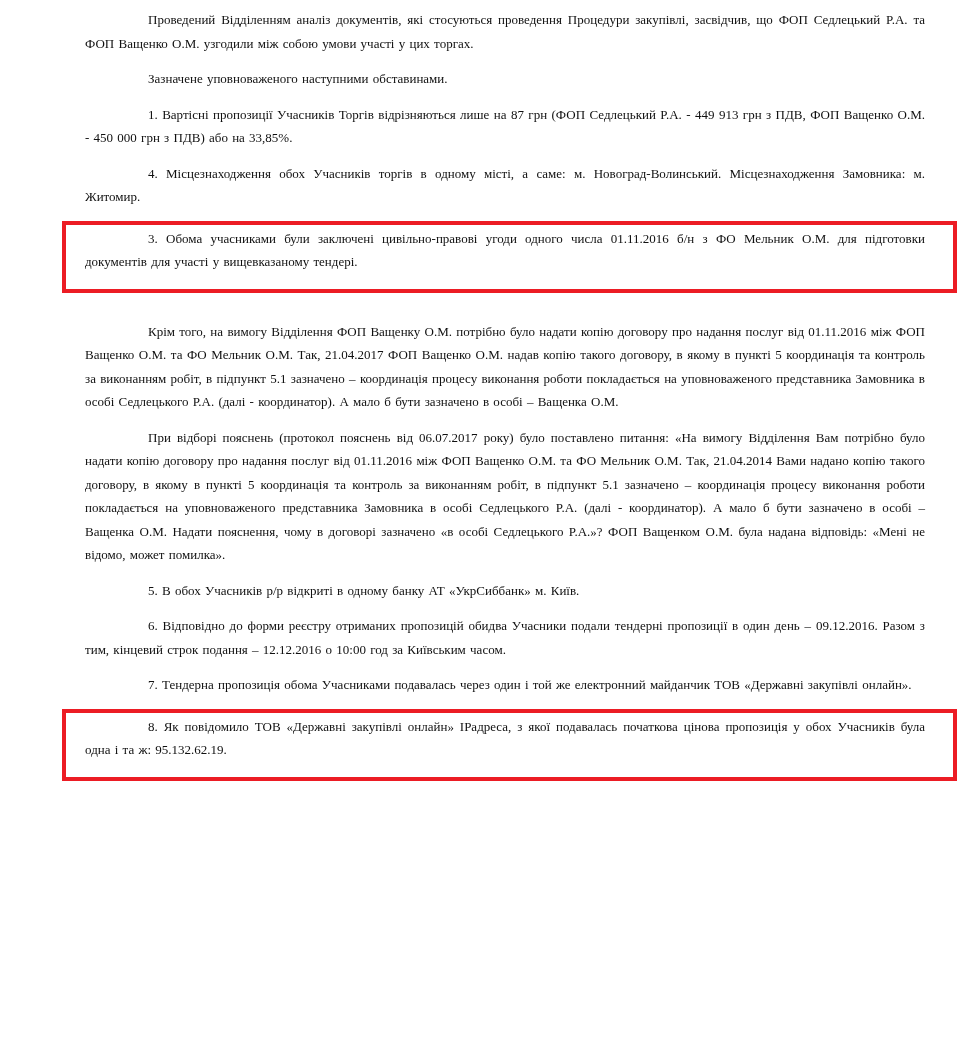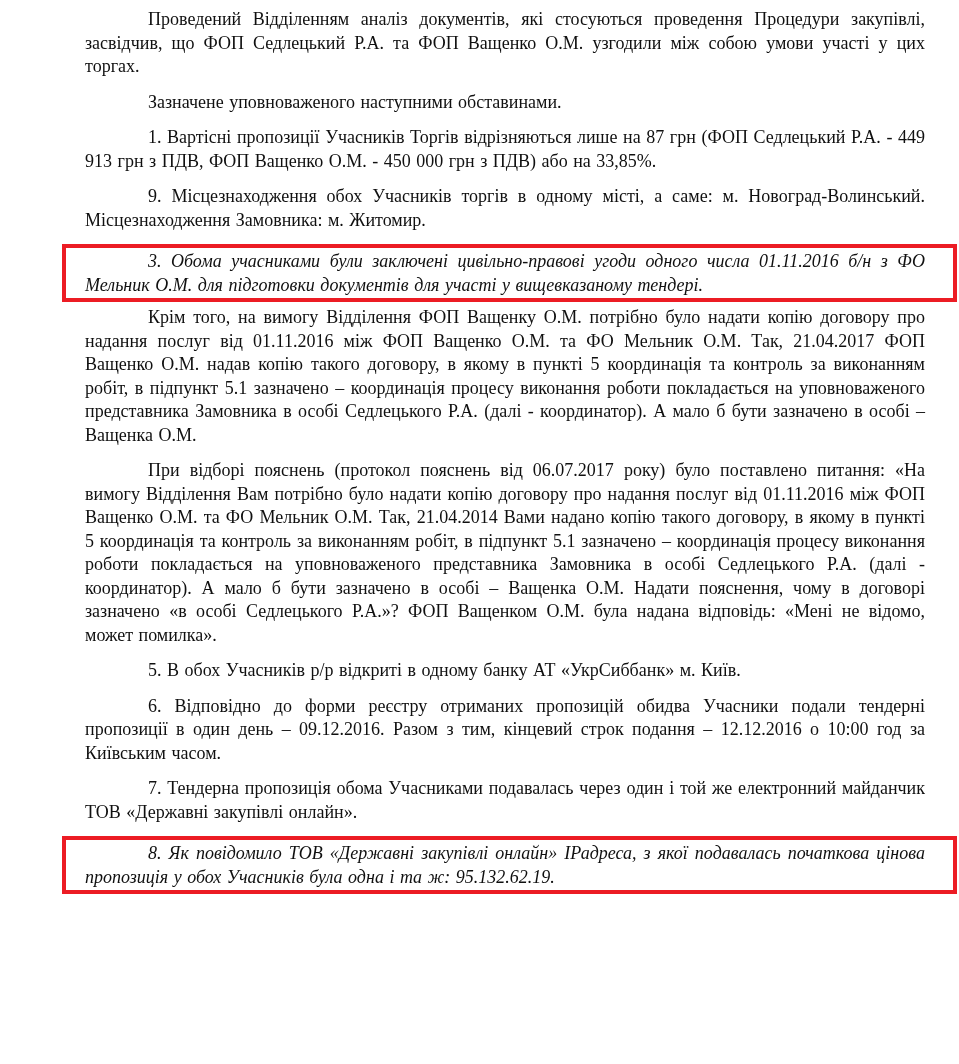--- a/index.html
+++ b/index.html
@@ -9,52 +9,51 @@
   }
   .page {
     position: relative;
     width: 959px;
     height: 1064px;
     box-sizing: border-box;
     background: #ffffff;
     padding: 8px 34px 0 85px;
     overflow: hidden;
     font-family: "Liberation Serif", "DejaVu Serif", serif;
-    font-size: 18px;
+    font-size: 13px;
     line-height: 23.5px;
     color: #101010;
   }
   .para {
     margin: 0 0 12px 0;
     text-align: justify;
     text-indent: 63px;
     word-spacing: 1px;
   }
   .hl-box {
     border: 4px solid #ec1c24;
-    margin: 0 -32px 4px -23px;
-    padding: 2px 28px 1px 19px;
-    font-style: italic;
+    margin: 0 -32px 27px -23px;
+    padding: 2px 28px 15px 19px;
   }
   .hl-box .para {
     margin: 0;
   }
 </style>
 </head>
 <body>
 
 <div class="page">
 
   <p class="para">Проведений Відділенням аналіз документів, які стосуються проведення Процедури закупівлі, засвідчив, що ФОП Седлецький Р.А. та ФОП Ващенко О.М. узгодили між собою умови участі у цих торгах.</p>
 
   <p class="para">Зазначене уповноваженого наступними обставинами.</p>
 
   <p class="para">1. Вартісні пропозиції Учасників Торгів відрізняються лише на 87 грн (ФОП Седлецький Р.А. - 449 913 грн з ПДВ, ФОП Ващенко О.М. - 450 000 грн з ПДВ) або на 33,85%.</p>
 
-  <p class="para">9. Місцезнаходження обох Учасників торгів в одному місті, а саме: м. Новоград-Волинський. Місцезнаходження Замовника: м. Житомир.</p>
+  <p class="para">4. Місцезнаходження обох Учасників торгів в одному місті, а саме: м. Новоград-Волинський. Місцезнаходження Замовника: м. Житомир.</p>
 
   <div class="hl-box">
     <p class="para">3. Обома учасниками були заключені цивільно-правові угоди одного числа 01.11.2016 б/н з ФО Мельник О.М. для підготовки документів для участі у вищевказаному тендері.</p>
   </div>
 
   <p class="para">Крім того, на вимогу Відділення ФОП Ващенку О.М. потрібно було надати копію договору про надання послуг від 01.11.2016 між ФОП Ващенко О.М. та ФО Мельник О.М. Так, 21.04.2017 ФОП Ващенко О.М. надав копію такого договору, в якому в пункті 5 координація та контроль за виконанням робіт, в підпункт 5.1 зазначено – координація процесу виконання роботи покладається на уповноваженого представника Замовника в особі Седлецького Р.А. (далі - координатор). А мало б бути зазначено в особі – Ващенка О.М.</p>
 
   <p class="para">При відборі пояснень (протокол пояснень від 06.07.2017 року) було поставлено питання: «На вимогу Відділення Вам потрібно було надати копію договору про надання послуг від 01.11.2016 між ФОП Ващенко О.М. та ФО Мельник О.М. Так, 21.04.2014 Вами надано копію такого договору, в якому в пункті 5 координація та контроль за виконанням робіт, в підпункт 5.1 зазначено – координація процесу виконання роботи покладається на уповноваженого представника Замовника в особі Седлецького Р.А. (далі - координатор). А мало б бути зазначено в особі – Ващенка О.М. Надати пояснення, чому в договорі зазначено «в особі Седлецького Р.А.»? ФОП Ващенком О.М. була надана відповідь: «Мені не відомо, может помилка».</p>
 
 

